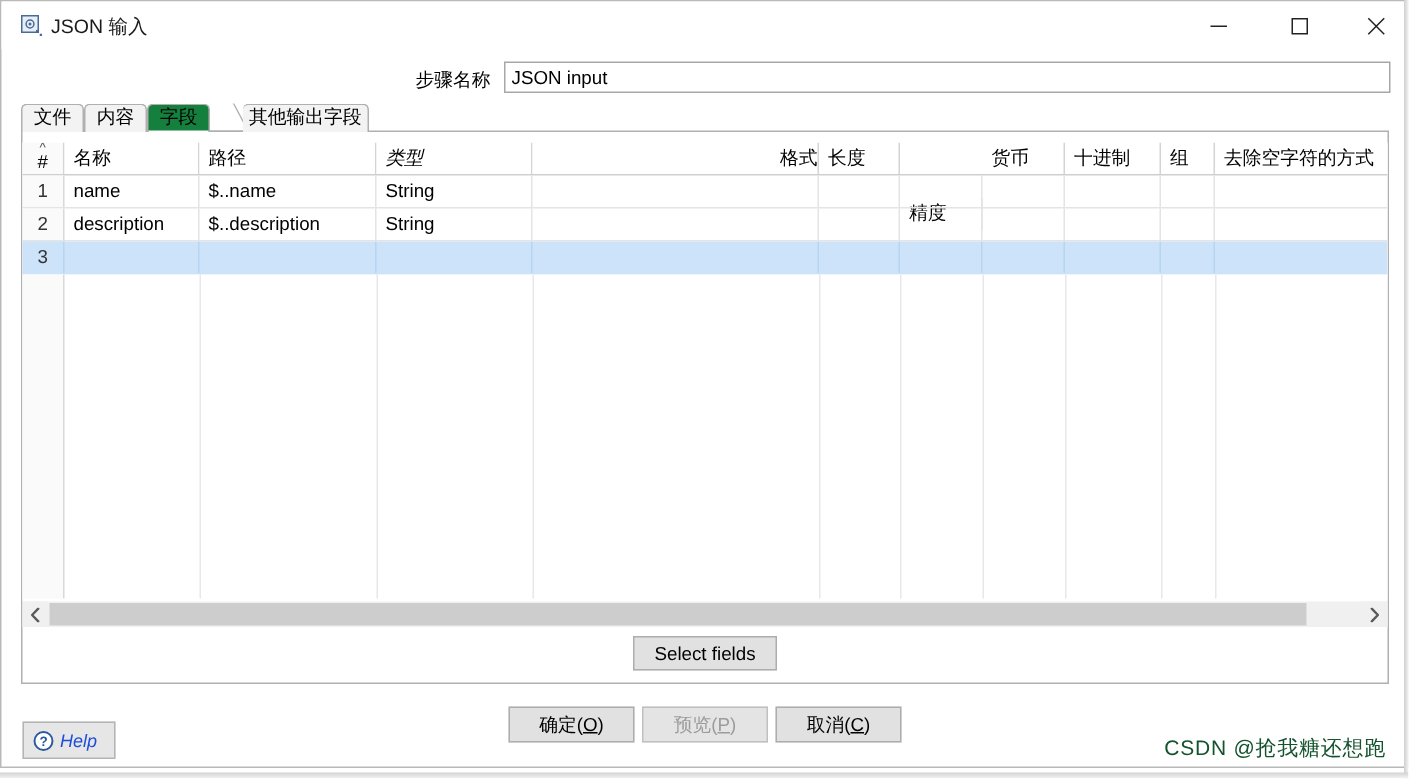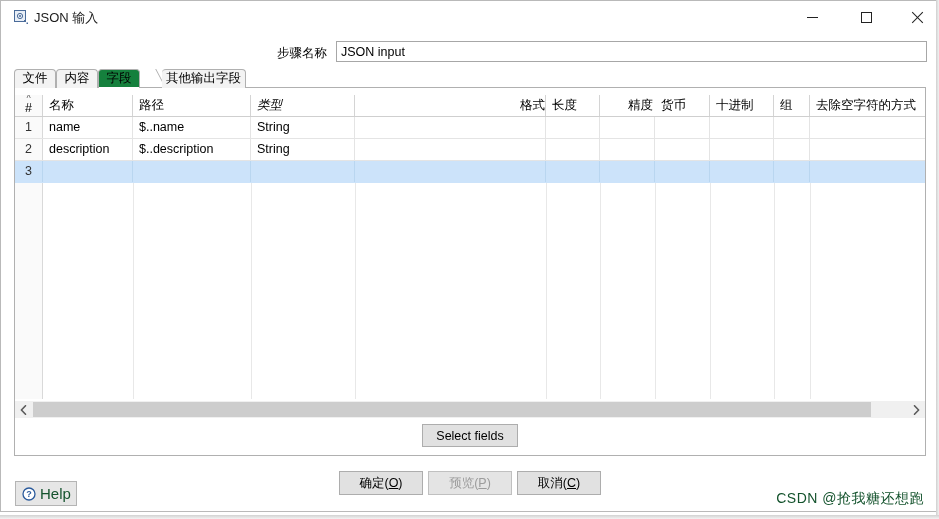--- a/index.html
+++ b/index.html
@@ -375,22 +375,23 @@
     align-items: center;
     gap: 4px;
     padding-left: 6px;
     cursor: default;
   }
   .help-icon {
     width: 14px; height: 14px;
     flex: 0 0 auto;
   }
   .help-label {
-    font-size: 15px;
-    color: #14532d;
+    font-size: 12px;
+    color: #1d4ed8;
+    font-style: italic;
   }
 
   
   .watermark {
     position: absolute;
     right: 14px; top: 489px;
     font-size: 14px;
     color: #14532d;
     white-space: nowrap;
     letter-spacing: 0.5px;
@@ -459,21 +460,21 @@
       <div class="grid-header">
         <div class="hcell num" style="left:0px;   width:28px;">
           <span class="sort-caret">^</span>
           <span class="hnum-txt">#</span>
         </div>
         <div class="hcell" style="left:28px;  width:90px;"><span>名称</span></div>
         <div class="hcell" style="left:118px; width:118px;"><span>路径</span></div>
         <div class="hcell" style="left:236px; width:104px;font-style:italic;"><span>类型</span></div>
         <div class="hcell" style="left:340px; width:191px;text-align:right;"><span>格式</span></div>
         <div class="hcell" style="left:531px; width:54px;"><span>长度</span></div>
-        <div class="hcell" style="left:607px; width:55px;"><span>精度</span></div>
+        <div class="hcell" style="left:585px; width:55px;margin-top:37px;"><span>精度</span></div>
         <div class="hcell" style="left:640px; width:55px;"><span>货币</span></div>
         <div class="hcell" style="left:695px; width:64px;"><span>十进制</span></div>
         <div class="hcell" style="left:759px; width:36px;"><span>组</span></div>
         <div class="hcell" style="left:795px; width:115px; border-right:none;"><span>去除空字符的方式</span></div>
       </div>
 
       <div class="grid-body">
 
         <div class="row">
           <div class="cell num" style="left:0px;   width:28px;">1</div>

